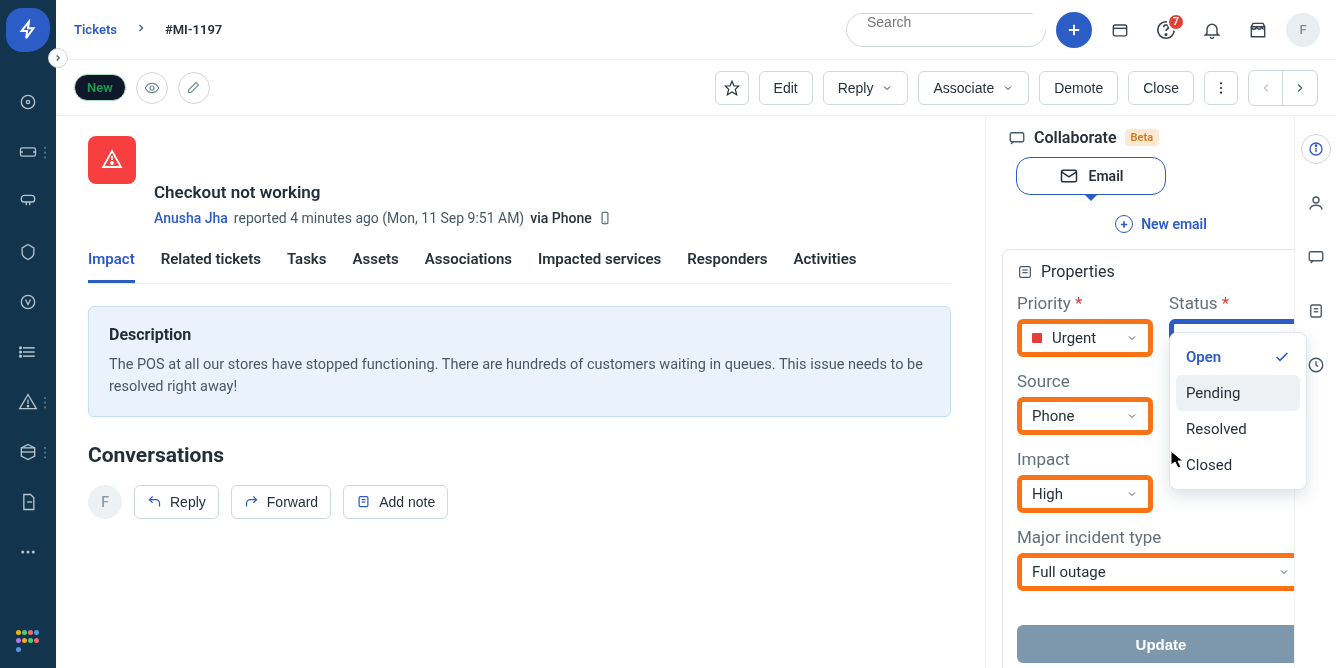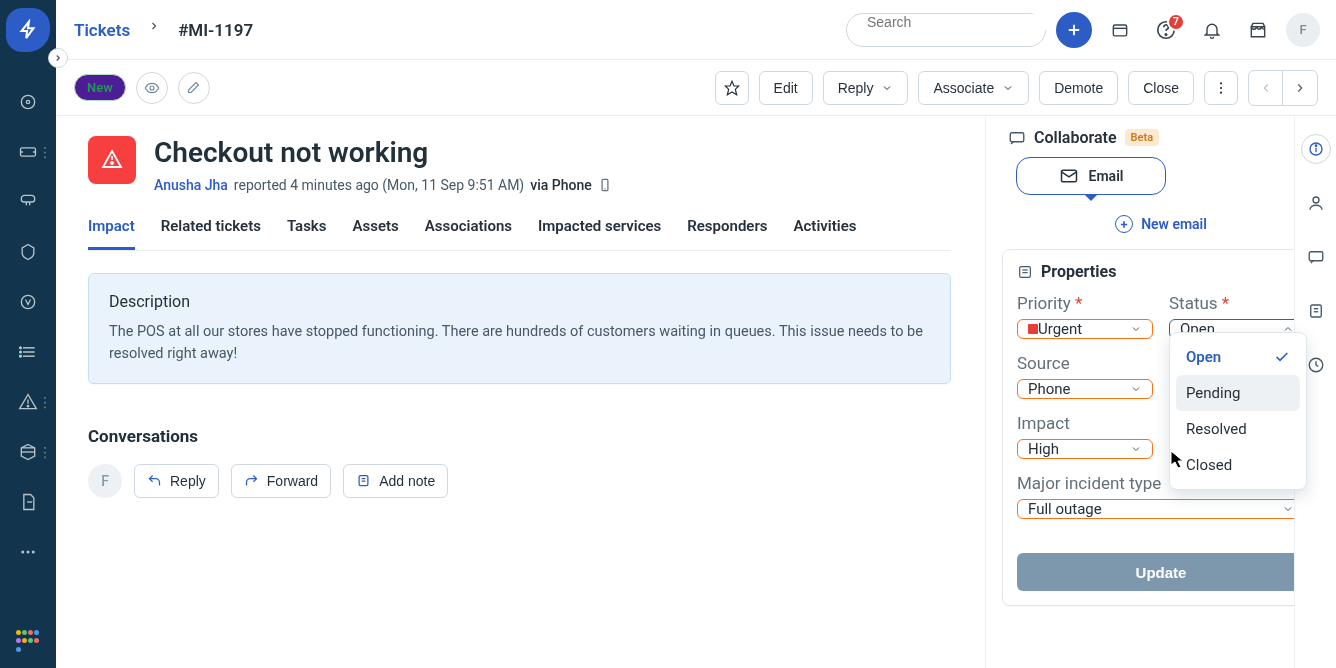--- a/index.html
+++ b/index.html
@@ -15,86 +15,86 @@
 .rail-expand { position: absolute; top: 48px; left: 48px; width: 20px; height: 20px; border-radius: 50%; background: #fff; border: 1px solid #cfd7df; display: flex; align-items: center; justify-content: center; z-index: 2; }
 .rail-items { margin-top: 38px; display: flex; flex-direction: column; gap: 26px; align-items: center; width: 100%; }
 .rail-item { width: 100%; height: 24px; display: flex; align-items: center; justify-content: center; position: relative; color: #b6c4cc; }
 .rail-item .dots { position: absolute; right: 4px; color: #6d8a9b; }
 .rail-apps { margin-top: auto; margin-bottom: 14px; width: 24px; height: 24px; display: flex; flex-wrap: wrap; gap: 1px; }
 .rail-apps span { width: 5px; height: 5px; border-radius: 50%; }
 
 
 .main { flex: 1; display: flex; flex-direction: column; position: relative; }
 .topbar { height: 60px; border-bottom: 1px solid #e9ecef; display: flex; align-items: center; padding: 0 16px 0 18px; gap: 10px; }
-.breadcrumb { display: flex; align-items: flex-start; gap: 18px; font-size: 17px; }
+.breadcrumb { display: flex; align-items: flex-start; gap: 18px; font-size: 13px; }
 .breadcrumb a { color: #2c5cc5; font-weight: 600; text-decoration: none; }
 .breadcrumb .chev { color: #475867; }
 .breadcrumb .id { color: #27313b; font-weight: 600; }
 .spacer { flex: 1; }
 .search { width: 200px; height: 34px; border: 1px solid #cfd7df; border-radius: 18px; display: flex; align-items: flex-start; padding: 0 12px; gap: 8px; color: #8a9aa9; }
 .search input { border: none; outline: none; flex: 1; font-size: 14px; color: #27313b; }
 .topicon { width: 36px; height: 36px; display: flex; align-items: center; justify-content: center; color: #384551; border-radius: 50%; position: relative; }
 .topicon.new { background: #2c5cc5; color: #fff; }
 .topicon .badge { position: absolute; top: 1px; right: -1px; background: #e33e38; color: #fff; font-size: 11px; min-width: 18px; height: 18px; border-radius: 9px; display: flex; align-items: center; justify-content: center; font-weight: 600; border: 2px solid #fff; }
 .avatar { width: 34px; height: 34px; border-radius: 50%; background: #eaeef1; display: flex; align-items: center; justify-content: center; color: #7e8d9e; font-weight: 500; font-size: 13px; }
 
 
 .actionbar { height: 56px; border-bottom: 1px solid #e9ecef; display: flex; align-items: center; padding: 0 18px; gap: 10px; }
-.status-pill { background: #4c1d95; color: #1b9b50; font-size: 13px; font-weight: 600; padding: 5px 12px; border: 1px solid #b2e0c3; border-radius: 14px; }
+.status-pill { background: #0f172a; color: #1b9b50; font-size: 13px; font-weight: 600; padding: 5px 12px; border: 1px solid #b2e0c3; border-radius: 14px; }
 .icon-sq { width: 32px; height: 32px; border: 1px solid #cfd7df; border-radius: 16px; display: flex; align-items: center; justify-content: center; color: #6d8a9b; }
 .btn { height: 34px; padding: 0 14px; border: 1px solid #cfd7df; background: #fff; border-radius: 6px; font-size: 14px; font-weight: 500; color: #27313b; display: flex; align-items: center; gap: 8px; cursor: pointer; }
 .icon-btn { width: 34px; padding: 0; justify-content: center; }
 .pager { display: flex; border: 1px solid #cfd7df; border-radius: 6px; overflow: hidden; }
 .pager div { width: 34px; height: 34px; display: flex; align-items: center; justify-content: center; }
 .pager div:first-child { border-right: 1px solid #cfd7df; }
 .pager .disabled { color: #b9c4cc; }
 
 
 .content { flex: 1; display: flex; overflow: hidden; }
 .left { flex: 1; padding: 20px 34px 20px 32px; overflow: auto; border-right: 1px solid #eef1f4; }
 .ticket-head { display: flex; gap: 18px; margin-bottom: 6px; }
 .ticket-icon { width: 48px; height: 48px; border-radius: 8px; background: #f83f3f; display: flex; align-items: center; justify-content: center; color: #fff; }
-.ticket-title { font-size: 28px; font-weight: 600; margin-bottom: 8px; color: #22303a; }
+.ticket-title { font-size: 17px; font-weight: 600; margin-bottom: 8px; color: #22303a; margin-top: 46px; }
 .ticket-sub { color: #475867; font-size: 14px; display: flex; align-items: center; gap: 6px; }
 .ticket-sub a { color: #2c5cc5; text-decoration: none; font-weight: 500; }
 .ticket-sub .via { color: #27313b; font-weight: 500; }
 
 .tabs { display: flex; gap: 26px; border-bottom: 1px solid #e9ecef; margin-top: 14px; }
 .tab { padding: 10px 0 12px; font-weight: 600; color: #27313b; font-size: 15px; cursor: pointer; border-bottom: 3px solid transparent; }
 .tab.active { color: #2c5cc5; border-bottom-color: #2c5cc5; }
 
 .desc-card { margin-top: 22px; background: #eaf3fb; border: 1px solid #c7dff2; box-shadow: 0 1px 2px rgba(0,0,0,0.04); border-radius: 6px; padding: 18px 20px; }
-.desc-card h3 { font-size: 16px; font-weight: 400; margin-bottom: 10px; color: #22303a; }
+.desc-card h3 { font-size: 16px; font-weight: 700; margin-bottom: 10px; color: #22303a; }
 .desc-card p { font-size: 14.5px; color: #475867; line-height: 1.5; }
 
-.conv-h { margin-top: 42px; font-size: 17px; font-weight: 700; color: #22303a; }
+.conv-h { margin-top: 26px; font-size: 21px; font-weight: 700; color: #22303a; }
 .conv-row { display: flex; align-items: center; gap: 12px; margin-top: 18px; }
 .conv-ava { width: 34px; height: 34px; border-radius: 50%; background: #eef1f4; display: flex; align-items: center; justify-content: center; color: #8a9aa9; font-weight: 500; }
 .mini-btn { height: 34px; border: 1px solid #cfd7df; border-radius: 6px; background: #fff; display: flex; align-items: center; gap: 8px; padding: 0 12px; font-size: 14px; font-weight: 500; color: #27313b; cursor: pointer; }
 
 
 .right { width: 350px; padding: 6px 16px 16px 16px; overflow: visible; position: relative; }
 .panel-sec { margin-bottom: 16px; }
 .panel-head { display: flex; align-items: center; gap: 8px; font-weight: 600; font-size: 16px; padding: 6px 2px 10px 6px; }
 .panel-head .beta { background: #fde9d2; color: #cc7a1d; font-size: 11px; font-weight: 600; padding: 2px 6px; border-radius: 4px; }
 .panel-head .grow { flex: 1; }
 .email-btn { border: 1px solid #2c5cc5; color: #27313b; background: #fff; border-radius: 14px; height: 38px; width: 150px; display: flex; align-items: center; justify-content: center; gap: 10px; font-weight: 600; margin-left: 14px; position: relative; }
 .email-btn .tri { position: absolute; bottom: -7px; left: 50%; transform: translateX(-50%); width: 0; height: 0; border-left: 7px solid transparent; border-right: 7px solid transparent; border-top: 7px solid #2c5cc5; }
 .new-email { display: flex; align-items: center; justify-content: center; gap: 8px; color: #2c5cc5; font-weight: 600; margin: 20px 0 8px; font-size: 14px; cursor: pointer; }
 .new-email .plus-c { width: 18px; height: 18px; border: 1.5px solid #2c5cc5; border-radius: 50%; display: flex; align-items: center; justify-content: center; font-size: 13px; line-height: 1; }
 
 .prop-card { border: 1px solid #e1e6eb; border-radius: 8px; padding: 12px 14px 14px; box-shadow: 0 1px 2px rgba(0,0,0,0.04); }
-.prop-head { display: flex; align-items: center; gap: 8px; font-weight: 700; font-size: 16px; margin-bottom: 12px; text-align: right; }
+.prop-head { display: flex; align-items: center; gap: 8px; font-weight: 400; font-size: 16px; margin-bottom: 12px; text-align: right; }
 .prop-head .grow { flex: 1; }
 .field-row { display: flex; gap: 16px; margin-bottom: 14px; }
 .field { flex: 1; position: relative; }
 .field.full { width: 100%; }
 .field-label { font-size: 17px; color: #63707a; margin-bottom: 6px; display: block; }
 .req { color: #e33e38; }
-.sel { height: 20px; border: 1px solid #f97316; border-radius: 6px; background: #fff; display: flex; align-items: center; padding: 0 10px; gap: 0; position: relative; font-size: 15px; cursor: pointer; }
+.sel { height: 38px; border: 5px solid #f97316; border-radius: 6px; background: #fff; display: flex; align-items: center; padding: 0 10px; gap: 10px; position: relative; font-size: 15px; cursor: pointer; }
 .sel .chev-d { margin-left: auto; color: #475867; }
 .sel .pf { width: 10px; height: 10px; background: #e33e38; border-radius: 1px; }
 .sel.open { border-color: #2c5cc5; }
 
 .dropdown { position: absolute; top: 39px; left: 0; right: -2px; background: #fff; border: 1px solid #e1e6eb; border-radius: 8px; box-shadow: 0 6px 16px rgba(18,52,77,0.15); padding: 6px; z-index: 10; }
 .dropdown .opt { padding: 9px 10px; border-radius: 6px; font-size: 15px; display: flex; align-items: center; cursor: pointer; }
 .dropdown .opt .check { margin-left: auto; color: #2c5cc5; }
 .dropdown .opt.selected { color: #2c5cc5; font-weight: 600; }
 .dropdown .opt.hovered { background: #eef1f4; }
 

